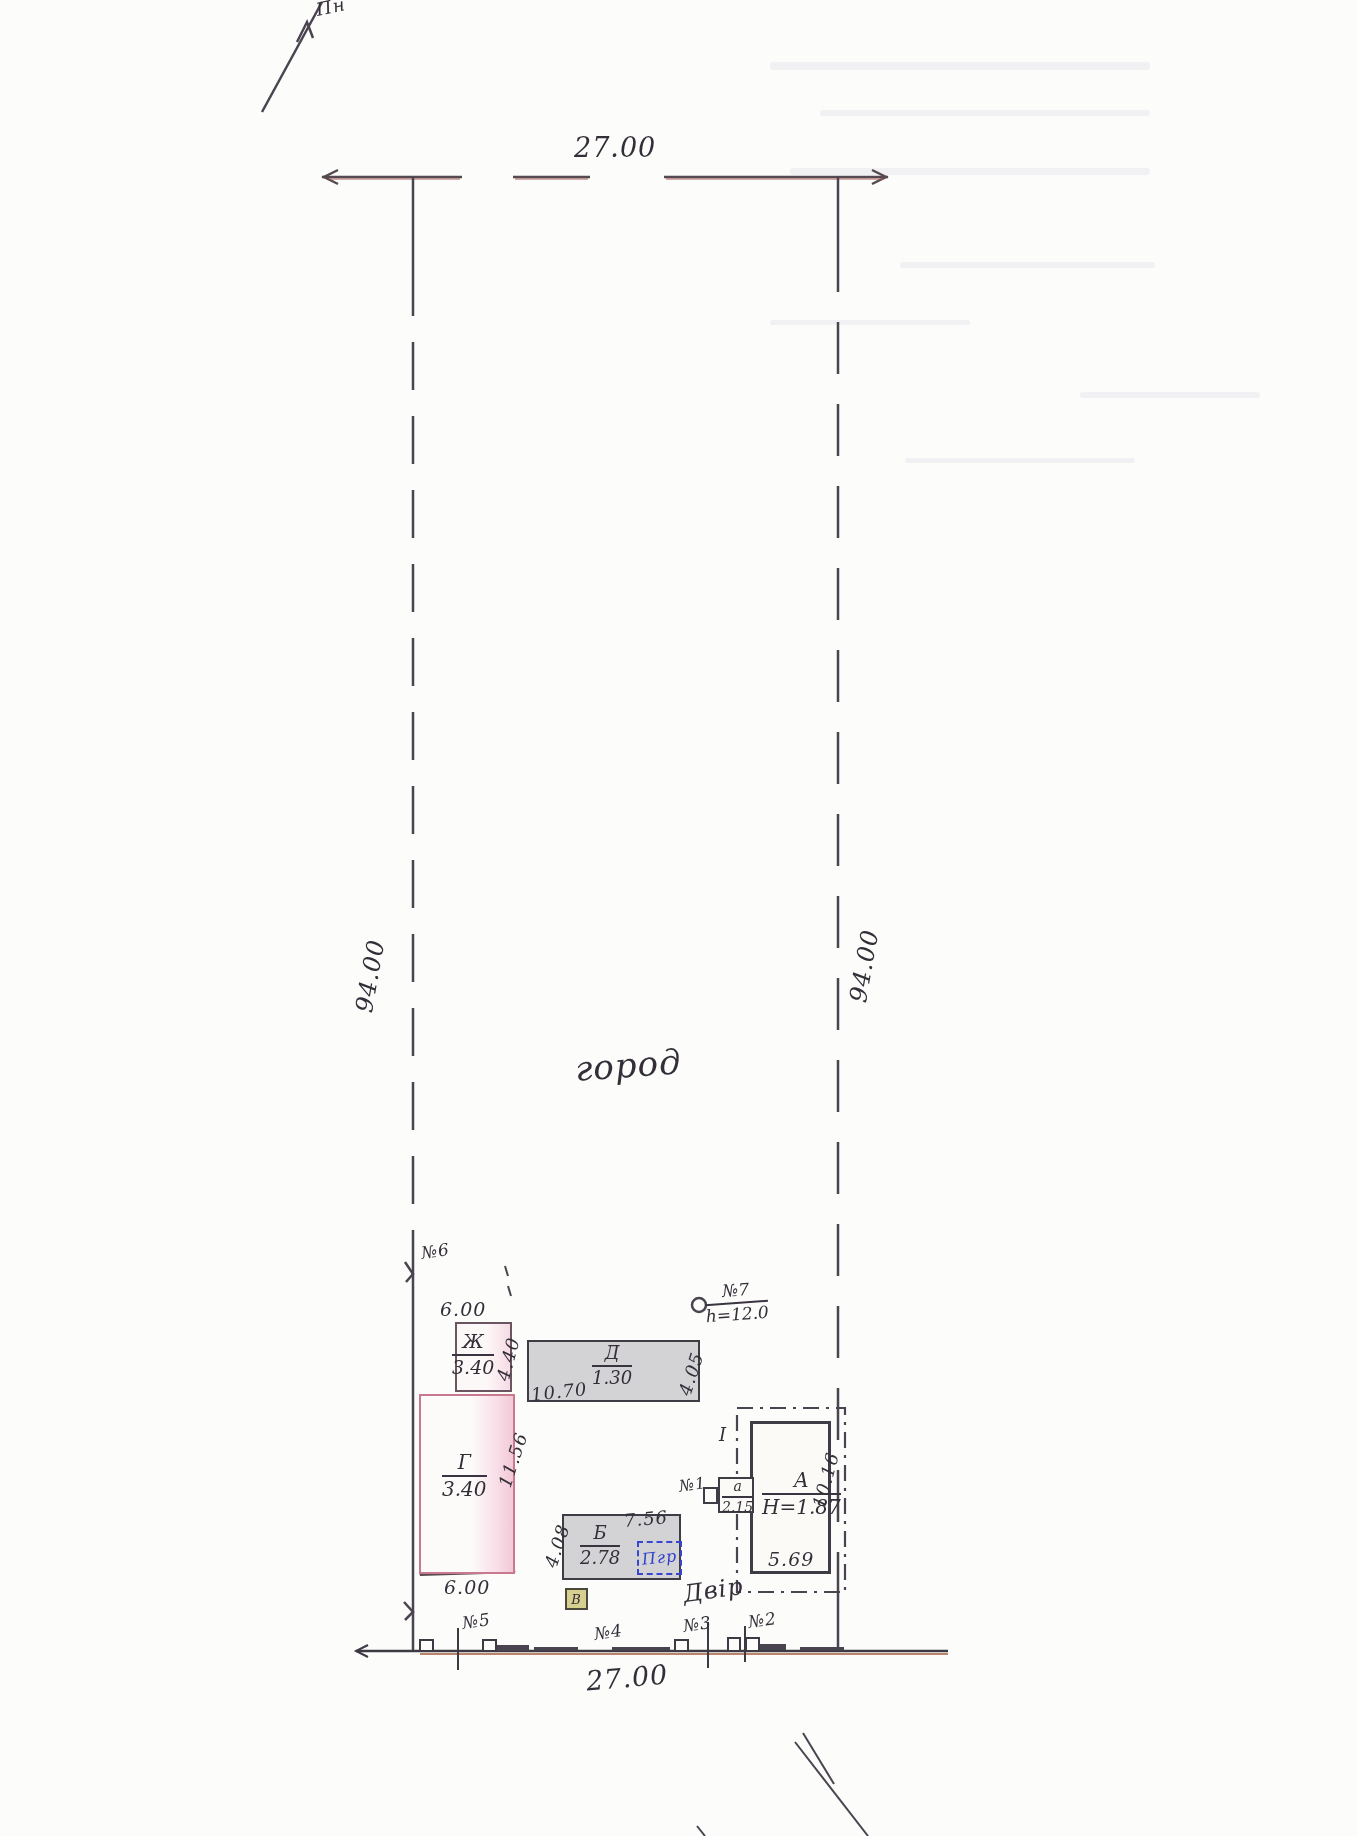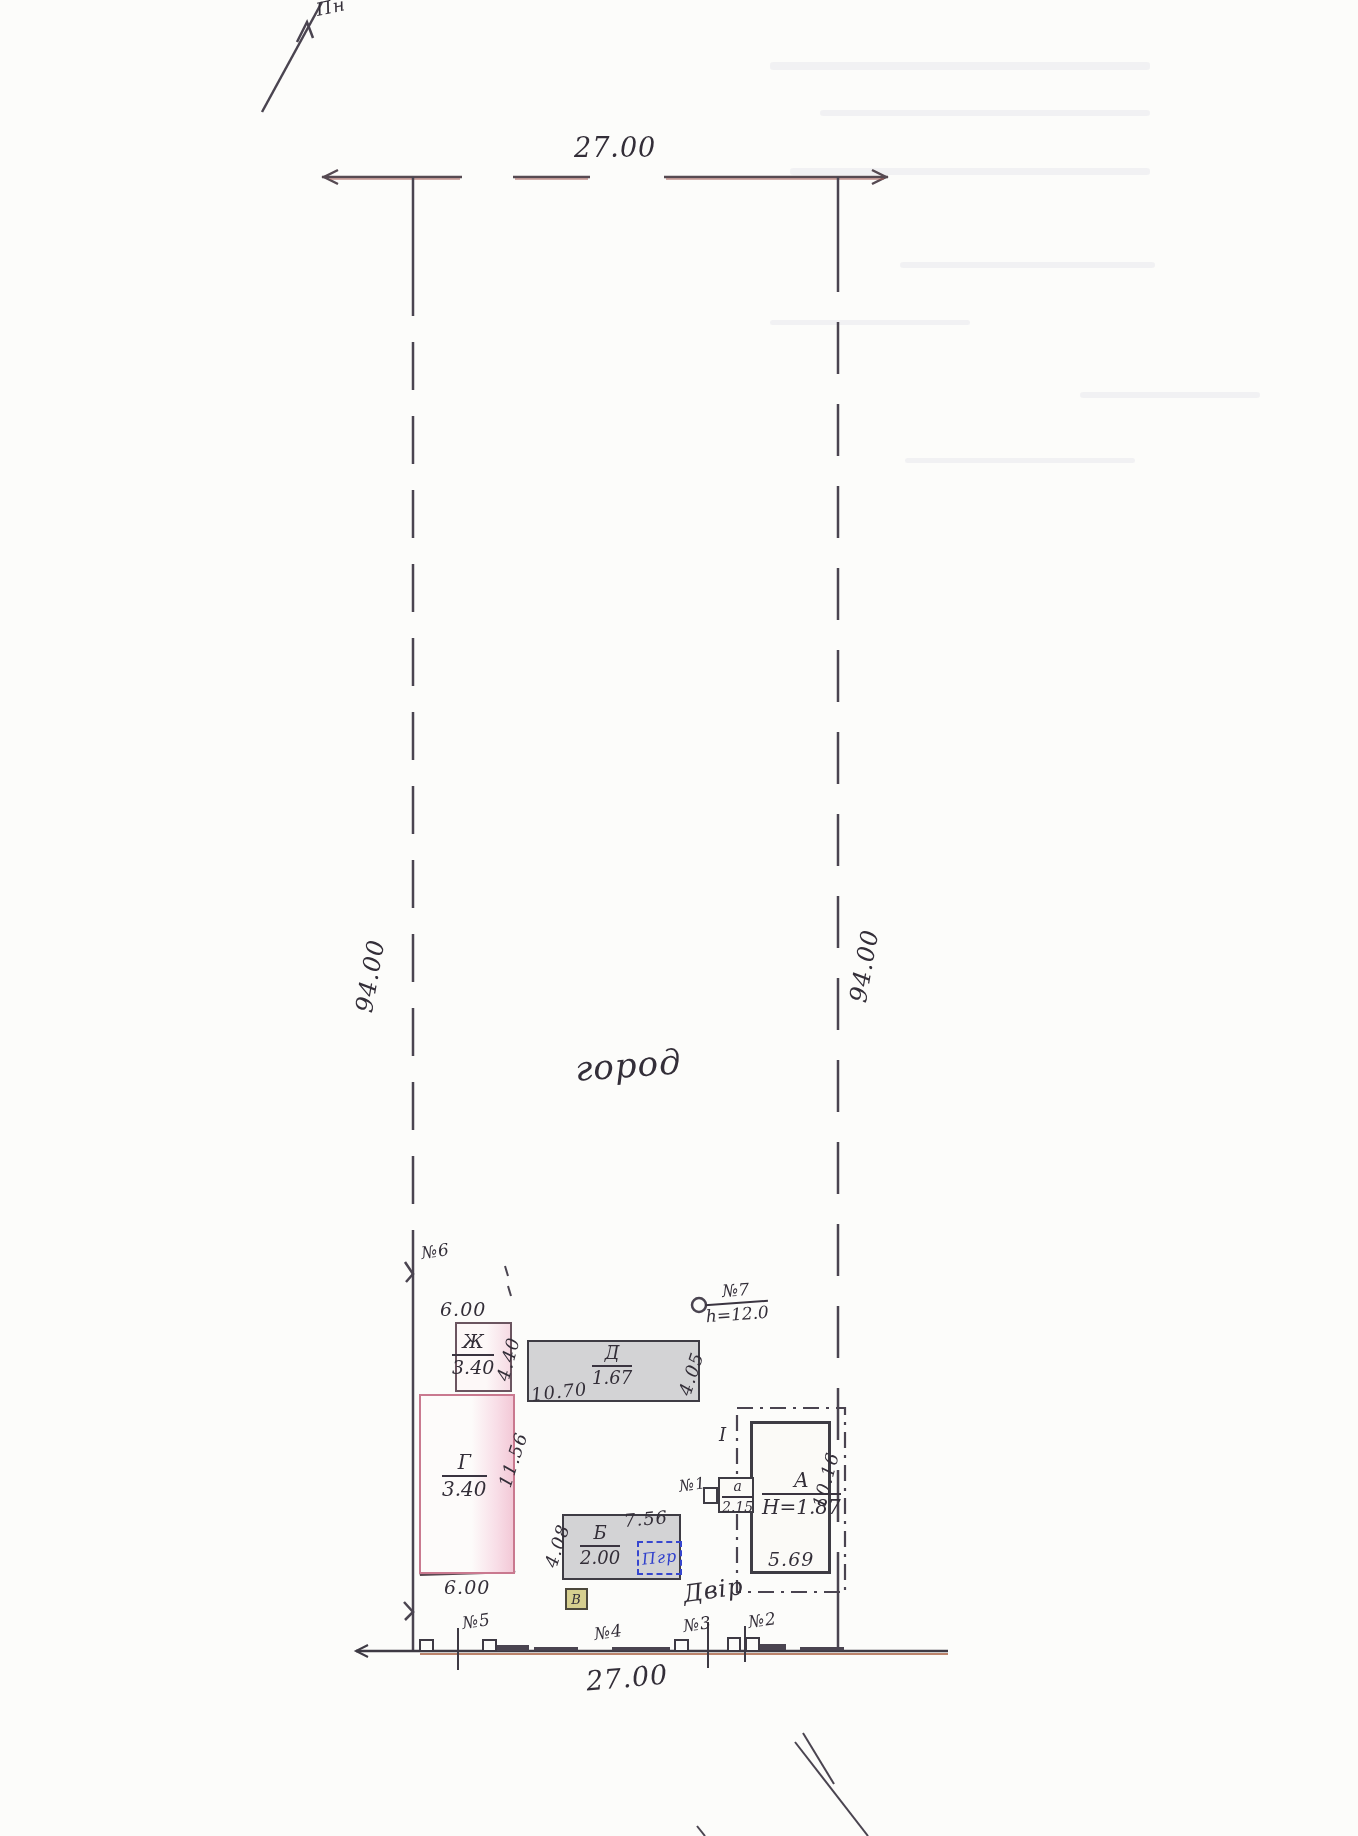--- a/index.html
+++ b/index.html
@@ -138,30 +138,30 @@
   <div class="frac" style="left:442px;top:1452px;font-size:20px;">
     <span class="fn">Г</span>
     <span class="fd">3.40</span>
   </div>
   <div class="t" style="left:496px;top:1484px;font-size:18px;transform:rotate(-72deg);transform-origin:left top;">11.56</div>
   <div class="t" style="left:444px;top:1578px;font-size:19px;">6.00</div>
 
   <div class="bld" style="left:527px;top:1340px;width:173px;height:62px;border:2.5px solid #3e3c44;background:#d3d3d5;"></div>
   <div class="frac" style="left:592px;top:1344px;font-size:18px;">
     <span class="fn">Д</span>
-    <span class="fd">1.67</span>
+    <span class="fd">1.30</span>
   </div>
   <div class="t" style="left:531px;top:1383px;font-size:18px;transform:rotate(-6deg);">10.70</div>
   <div class="t" style="left:676px;top:1392px;font-size:18px;transform:rotate(-72deg);transform-origin:left top;">4.05</div>
 
   <div class="bld" style="left:562px;top:1514px;width:119px;height:66px;border:2.5px solid #3e3c44;background:#d3d3d5;"></div>
   <div class="t" style="left:624px;top:1510px;font-size:18px;transform:rotate(-5deg);">7.56</div>
   <div class="frac" style="left:580px;top:1524px;font-size:18px;">
     <span class="fn">Б</span>
-    <span class="fd">2.00</span>
+    <span class="fd">2.78</span>
   </div>
   <div class="t" style="left:542px;top:1564px;font-size:18px;transform:rotate(-72deg);transform-origin:left top;">4.08</div>
   <div class="cellar" style="left:637px;top:1541px;width:45px;height:34px;font-size:16px;">
     <span class="t" style="position:static;transform:rotate(-6deg);">Пгр</span>
   </div>
 
   <div class="bld" style="left:750px;top:1421px;width:81px;height:153px;border:3px solid #3e3c44;background:#fbfaf7;"></div>
   <div class="t" style="left:719px;top:1426px;font-size:18px;">І</div>
   <div class="frac" style="left:762px;top:1470px;font-size:20px;">
     <span class="fn">А</span>

